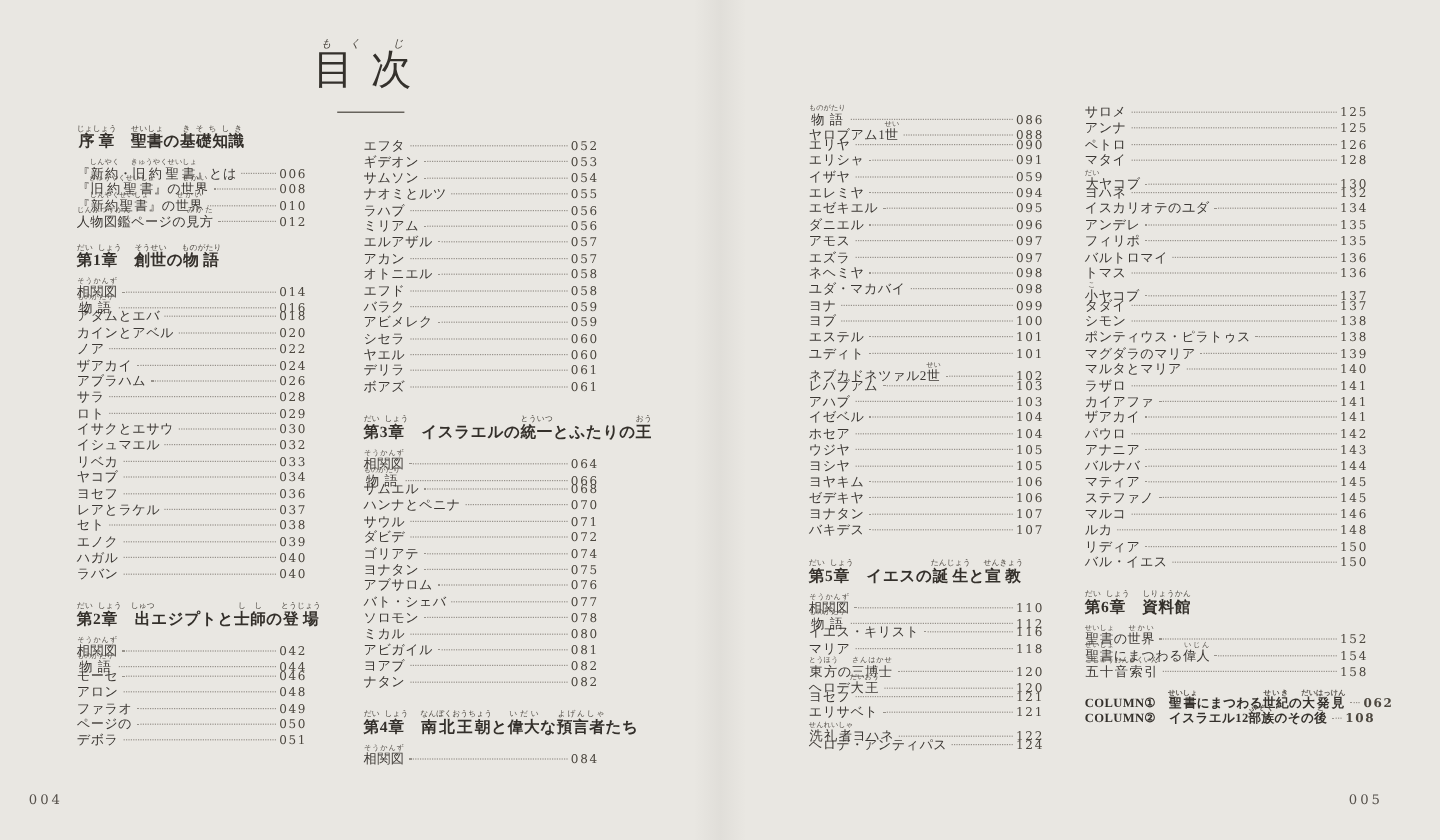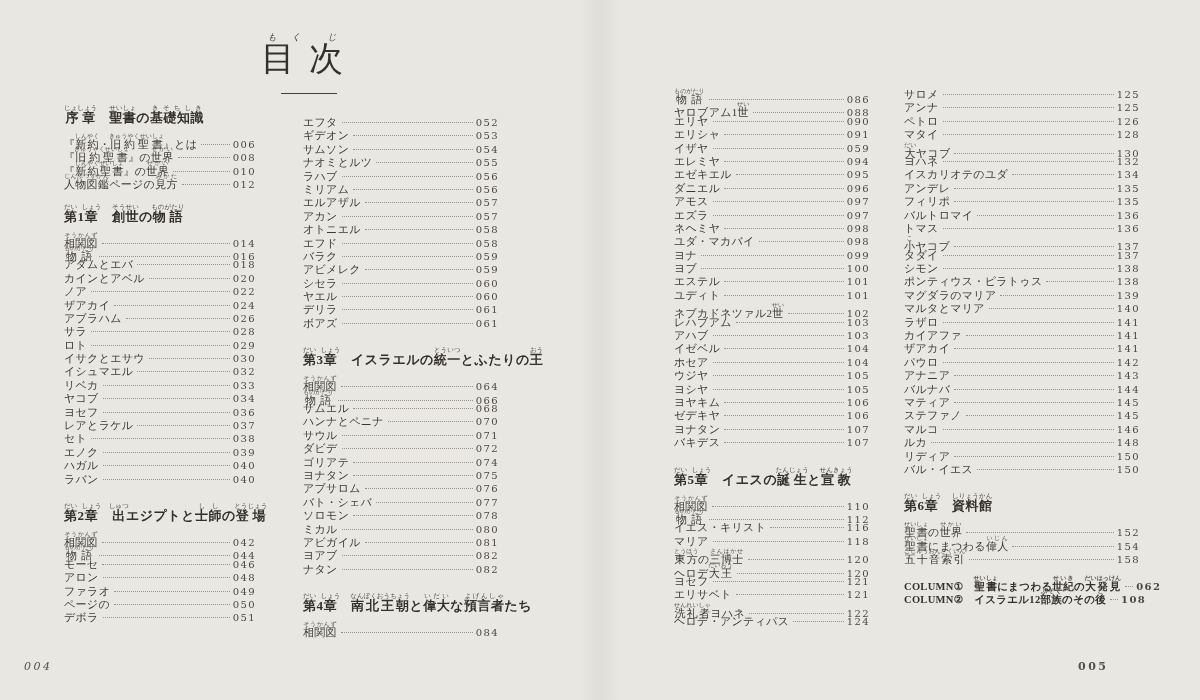--- a/index.html
+++ b/index.html
@@ -53,22 +53,22 @@
     flex:0 0 auto;font-size:10px;letter-spacing:1.4px;color:#4c473f;
     font-family:"DejaVu Serif","Liberation Serif",serif;
   }
   .entry.bold{font-weight:bold;font-size:10.5px;}
   .entry.bold .label{color:#34302b;}
   
   .folio{
     position:absolute;top:660px;font-size:11px;letter-spacing:2.5px;color:#55504a;
     font-family:"DejaVu Serif","Liberation Serif",serif;
   }
-  .folio.left{left:24px;font-style:italic;}
-  .folio.right{left:1078px;font-weight:bold;}
+  .folio.left{left:24px;}
+  .folio.right{left:1124px;}
 </style>
 </head>
 <body>
 
 <div class="gutter"></div>
 
 <div class="title-block">
   <div class="title"><ruby>目<rt>もく</rt></ruby><ruby>次<rt>じ</rt></ruby></div>
   <div class="title-underline"></div>
 </div>

